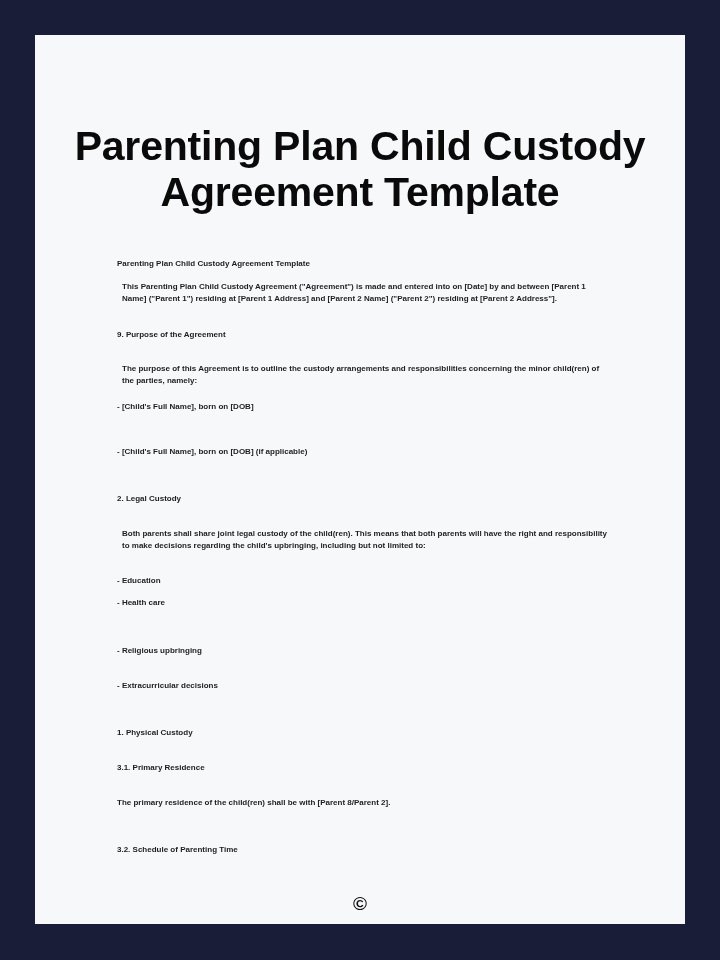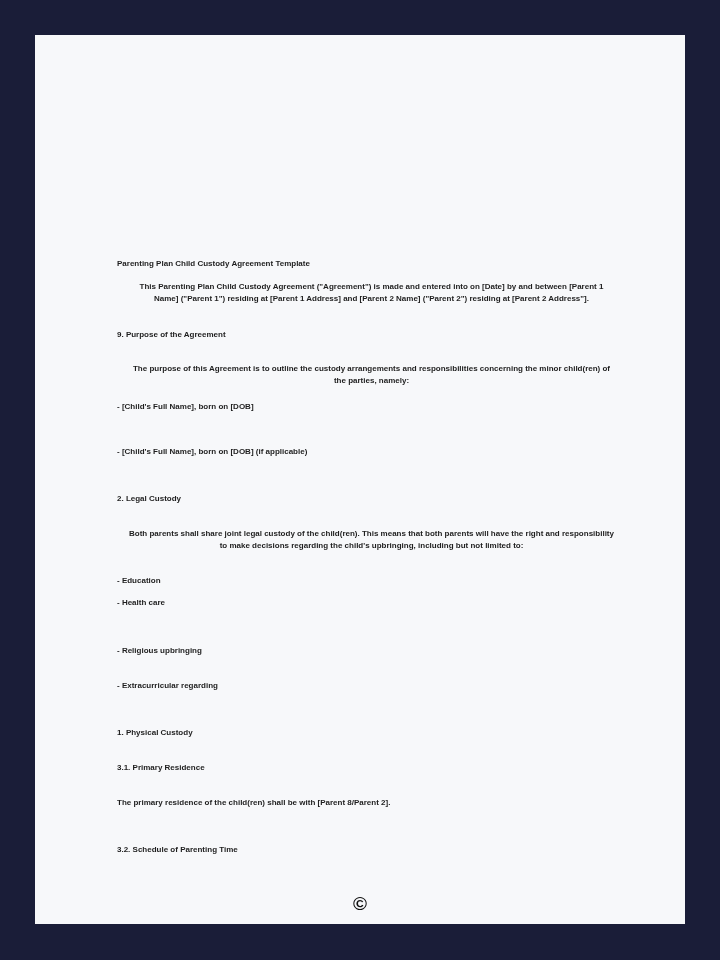--- a/index.html
+++ b/index.html
@@ -46,63 +46,66 @@
       line-height: 11.5px;
       color: #1e1e1e;
     }
     .line {
       position: absolute;
       left: 0;
       white-space: nowrap;
     }
     .para {
       position: absolute;
-      left: 12px;
+      left: 5px;
       width: 485px;
-      text-align: center;
     }
     .copyright {
       position: absolute;
       left: 315px;
       top: 859px;
       width: 20px;
       height: 20px;
       text-align: center;
       font-size: 19px;
       line-height: 20px;
       font-weight: bold;
       color: #111;
     }
   </style>
 </head>
 <body>
 
 <div class="page">
 
+  <div class="big-title">
+    <div>Parenting Plan Child Custody</div>
+    <div>Agreement Template</div>
+  </div>
 
   <div class="doc">
     <div class="line" style="top:223px">Parenting Plan Child Custody Agreement Template</div>
 
     <div class="para" style="top:246px">This Parenting Plan Child Custody Agreement ("Agreement") is made and entered into on [Date] by and between [Parent 1 Name] ("Parent 1") residing at [Parent 1 Address] and [Parent 2 Name] ("Parent 2") residing at [Parent 2 Address"].</div>
 
     <div class="line" style="top:294px">9. Purpose of the Agreement</div>
 
     <div class="para" style="top:328px">The purpose of this Agreement is to outline the custody arrangements and responsibilities concerning the minor child(ren) of the parties, namely:</div>
 
     <div class="line" style="top:366px">- [Child's Full Name], born on [DOB]</div>
     <div class="line" style="top:411px">- [Child's Full Name], born on [DOB] (if applicable)</div>
 
     <div class="line" style="top:458px">2. Legal Custody</div>
 
     <div class="para" style="top:493px">Both parents shall share joint legal custody of the child(ren). This means that both parents will have the right and responsibility to make decisions regarding the child's upbringing, including but not limited to:</div>
 
     <div class="line" style="top:540px">- Education</div>
     <div class="line" style="top:562px">- Health care</div>
     <div class="line" style="top:610px">- Religious upbringing</div>
-    <div class="line" style="top:645px">- Extracurricular regarding</div>
+    <div class="line" style="top:645px">- Extracurricular decisions</div>
 
     <div class="line" style="top:692px">1. Physical Custody</div>
 
     <div class="line" style="top:727px">3.1. Primary Residence</div>
 
     <div class="line" style="top:762px">The primary residence of the child(ren) shall be with [Parent 8/Parent 2].</div>
 
     <div class="line" style="top:809px">3.2. Schedule of Parenting Time</div>
   </div>
 

